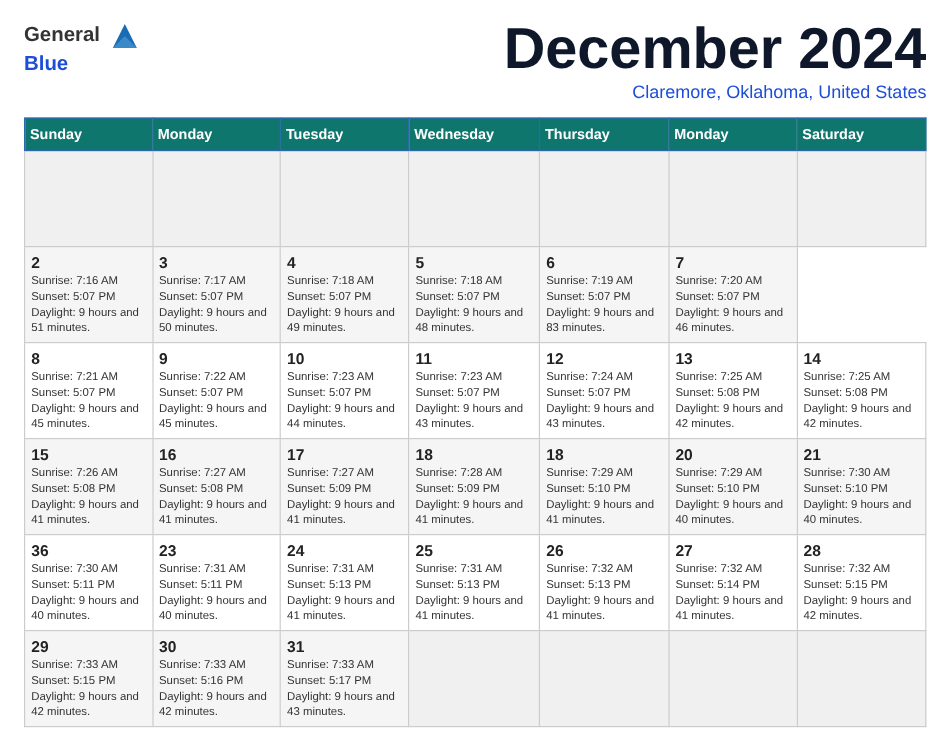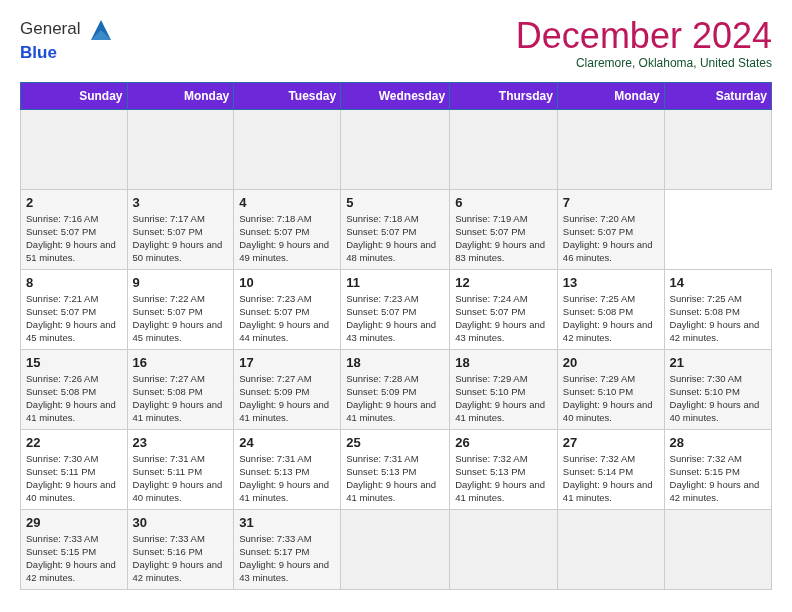--- a/index.html
+++ b/index.html
@@ -22,39 +22,39 @@
     }
     .logo {
       display: flex;
       align-items: center;
       gap: 0px;
     }
     .title-section {
       text-align: right;
     }
     .main-title {
-      font-size: 36px;
-      font-weight: normal;
-      color: #be185d;
+      font-size: 48px;
+      font-weight: bold;
+      color: #0f172a;
       line-height: 1.1;
     }
     .subtitle {
-      font-size: 12px;
-      color: #14532d;
+      font-size: 15px;
+      color: #1d4ed8;
     }
     .calendar {
       width: 100%;
       border-collapse: collapse;
       font-size: 10px;
     }
     .calendar th {
-      background-color: #6d28d9;
+      background-color: #0f766e;
       color: #fff;
       padding: 6px 4px;
-      text-align: right;
+      text-align: left;
       font-size: 12px;
       font-weight: bold;
       border: 1px solid #2a6aaa;
     }
     .calendar td {
       border: 1px solid #ccc;
       padding: 4px 5px;
       vertical-align: top;
       width: 113px;
       height: 80px;
@@ -83,21 +83,21 @@
     }
   </style>
 </head>
 <body>
 
 <div class="container">
   <div class="header-section">
     <div class="logo-wrapper">
       <div class="logo">
         <div style="line-height:1.1;">
-          <span style="font-size:17px;font-weight:normal;color:#333;">General</span>
+          <span style="font-size:17px;font-weight:bold;color:#333;">General</span>
           <svg width="28" height="28" viewBox="0 0 28 28" style="vertical-align:middle;margin-left:2px;">
             <polygon points="4,24 14,4 24,24" fill="#1a6bb5"></polygon>
             <polygon points="14,14 24,24 4,24" fill="#5aaae0" opacity="0.5"></polygon>
           </svg>
           <br>
           <span style="font-size:17px;font-weight:bold;color:#1d4ed8;">Blue</span>
         </div>
       </div>
     </div>
     <div class="title-section">
@@ -148,21 +148,21 @@
         <tr>
           <td><span class="day-number">15</span><span>Sunrise: 7:26 AM</span><br><span>Sunset: 5:08 PM</span><br><span>Daylight: 9 hours and 41 minutes.</span></td>
           <td><span class="day-number">16</span><span>Sunrise: 7:27 AM</span><br><span>Sunset: 5:08 PM</span><br><span>Daylight: 9 hours and 41 minutes.</span></td>
           <td><span class="day-number">17</span><span>Sunrise: 7:27 AM</span><br><span>Sunset: 5:09 PM</span><br><span>Daylight: 9 hours and 41 minutes.</span></td>
           <td><span class="day-number">18</span><span>Sunrise: 7:28 AM</span><br><span>Sunset: 5:09 PM</span><br><span>Daylight: 9 hours and 41 minutes.</span></td>
           <td><span class="day-number">18</span><span>Sunrise: 7:29 AM</span><br><span>Sunset: 5:10 PM</span><br><span>Daylight: 9 hours and 41 minutes.</span></td>
           <td><span class="day-number">20</span><span>Sunrise: 7:29 AM</span><br><span>Sunset: 5:10 PM</span><br><span>Daylight: 9 hours and 40 minutes.</span></td>
           <td><span class="day-number">21</span><span>Sunrise: 7:30 AM</span><br><span>Sunset: 5:10 PM</span><br><span>Daylight: 9 hours and 40 minutes.</span></td>
         </tr>
         <tr>
-          <td><span class="day-number">22</span><span>Sunrise: 7:30 AM</span><br><span>Sunset: 5:11 PM</span><br><span>Daylight: 9 hours and 40 minutes.</span></td>
+          <td><span class="day-number">36</span><span>Sunrise: 7:30 AM</span><br><span>Sunset: 5:11 PM</span><br><span>Daylight: 9 hours and 40 minutes.</span></td>
           <td><span class="day-number">23</span><span>Sunrise: 7:31 AM</span><br><span>Sunset: 5:11 PM</span><br><span>Daylight: 9 hours and 40 minutes.</span></td>
           <td><span class="day-number">24</span><span>Sunrise: 7:31 AM</span><br><span>Sunset: 5:13 PM</span><br><span>Daylight: 9 hours and 41 minutes.</span></td>
           <td><span class="day-number">25</span><span>Sunrise: 7:31 AM</span><br><span>Sunset: 5:13 PM</span><br><span>Daylight: 9 hours and 41 minutes.</span></td>
           <td><span class="day-number">26</span><span>Sunrise: 7:32 AM</span><br><span>Sunset: 5:13 PM</span><br><span>Daylight: 9 hours and 41 minutes.</span></td>
           <td><span class="day-number">27</span><span>Sunrise: 7:32 AM</span><br><span>Sunset: 5:14 PM</span><br><span>Daylight: 9 hours and 41 minutes.</span></td>
           <td><span class="day-number">28</span><span>Sunrise: 7:32 AM</span><br><span>Sunset: 5:15 PM</span><br><span>Daylight: 9 hours and 42 minutes.</span></td>
         </tr>
         <tr>
           <td><span class="day-number">29</span><span>Sunrise: 7:33 AM</span><br><span>Sunset: 5:15 PM</span><br><span>Daylight: 9 hours and 42 minutes.</span></td>
           <td><span class="day-number">30</span><span>Sunrise: 7:33 AM</span><br><span>Sunset: 5:16 PM</span><br><span>Daylight: 9 hours and 42 minutes.</span></td>

